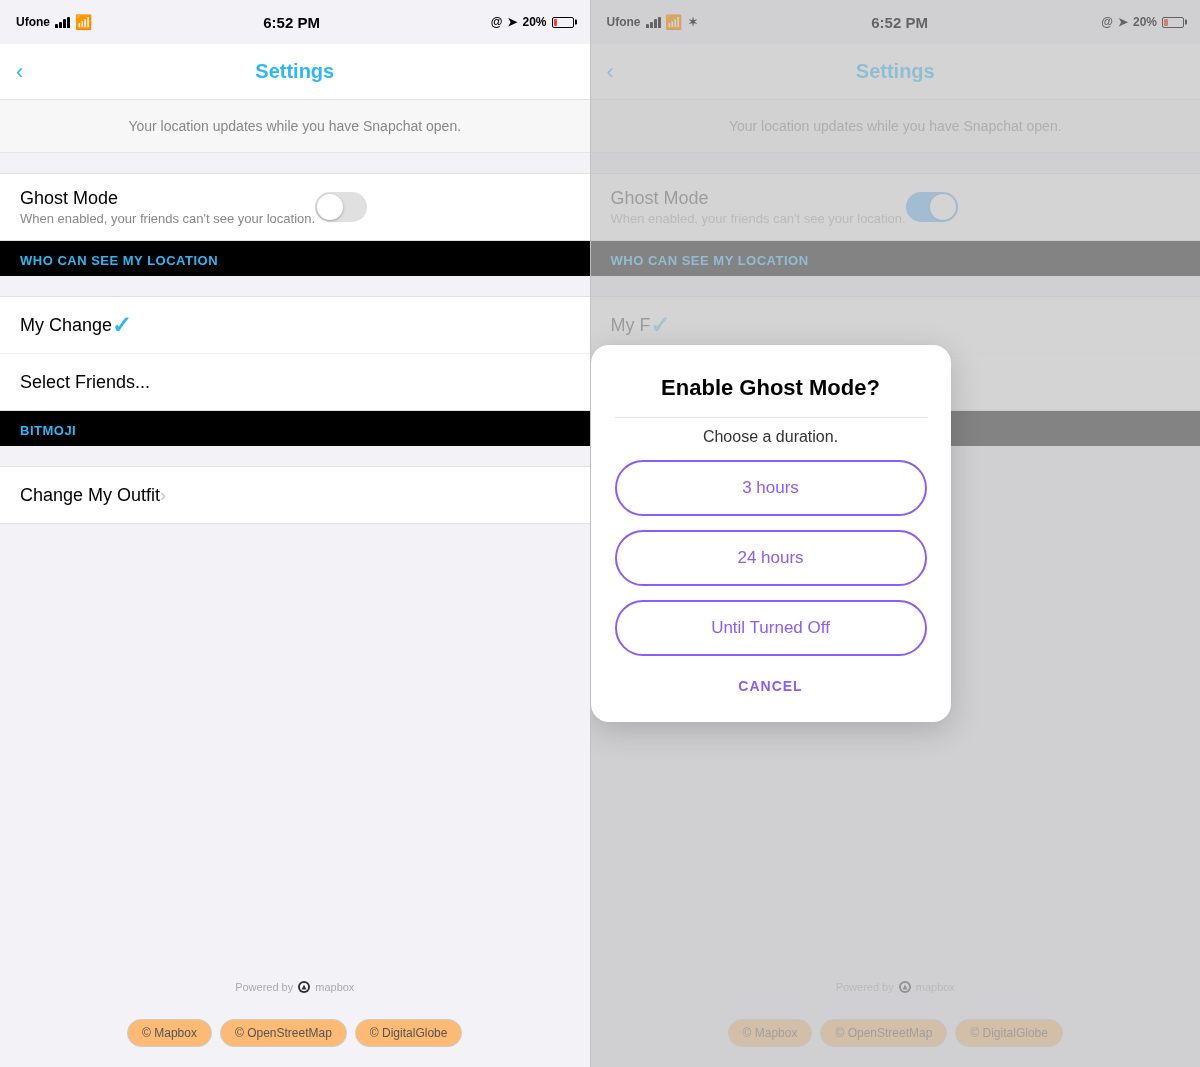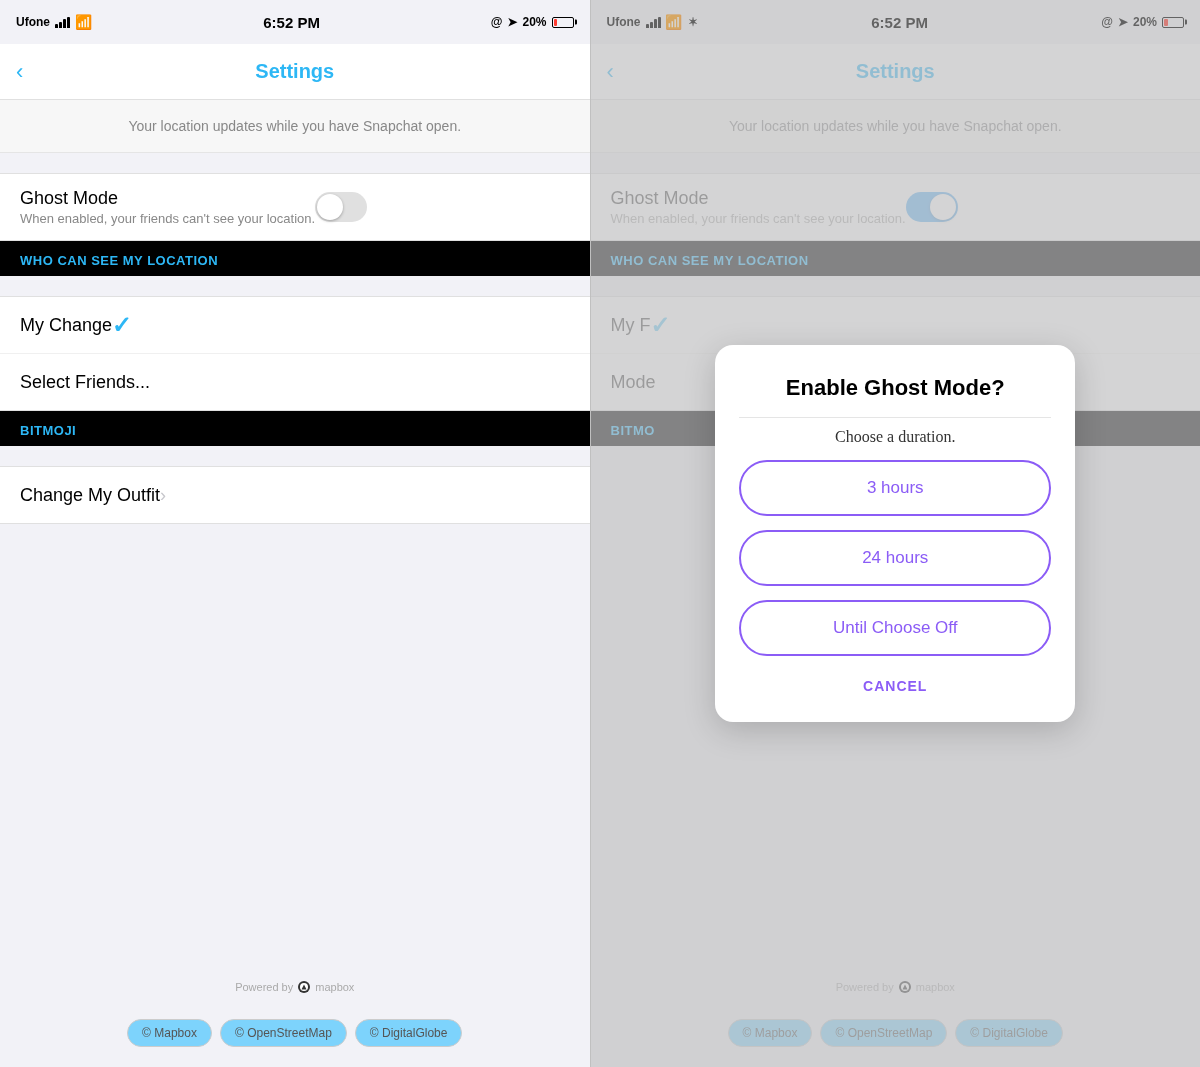--- a/index.html
+++ b/index.html
@@ -163,55 +163,55 @@
     .mapbox-dot {
       width: 12px; height: 12px; border-radius: 50%; background: #333;
       display: inline-flex; align-items: center; justify-content: center;
     }
     .footer-buttons {
       display: flex; gap: 8px; justify-content: center; flex-wrap: wrap;
       padding: 0 16px;
     }
     .footer-btn {
       border: 1.5px solid #ccc; border-radius: 20px;
-      padding: 6px 14px; font-size: 12px; color: #555; background: #7dd3fc;
+      padding: 6px 14px; font-size: 12px; color: #555; background: #fdba74;
       cursor: pointer;
     }
 
     
     .divider {
       width: 1px; background: #c0c0c0; height: 100%; flex-shrink: 0;
     }
 
     
     .modal-overlay {
       position: absolute;
       top: 0; left: 0; right: 0; bottom: 0;
       background: rgba(180,180,180,0.55);
       display: flex;
       align-items: center;
-      justify-content: center;
+      justify-content: flex-start;
       z-index: 10;
     }
     .modal-card {
       background: #fff;
       border-radius: 18px;
       padding: 30px 24px 20px;
       width: 360px;
       display: flex;
       flex-direction: column;
       align-items: center;
       gap: 14px;
       box-shadow: 0 8px 32px rgba(0,0,0,0.18);
     }
     .modal-title {
       font-size: 22px; font-weight: 700; color: #000; text-align: center;
     }
     .modal-subtitle {
-      font-size: 16px; color: #333; text-align: center; margin-top: -6px; font-family: Liberation Serif, serif;
+      font-size: 16px; color: #333; text-align: center; margin-top: -6px;
     }
     .modal-divider {
       width: 100%; height: 1px; background: #e5e5e5; margin: 2px 0;
     }
     .duration-btn {
       width: 100%; padding: 16px;
       border: 2px solid #8b5cf6; border-radius: 40px;
       background: transparent;
       color: #8b5cf6; font-size: 17px; font-weight: 500;
       cursor: pointer; text-align: center;
@@ -400,17 +400,17 @@
     </div>
   </div>
 
   <div class="modal-overlay">
     <div class="modal-card">
       <div class="modal-title">Enable Ghost Mode?</div>
       <div class="modal-divider"></div>
       <div class="modal-subtitle">Choose a duration.</div>
       <button class="duration-btn">3 hours</button>
       <button class="duration-btn">24 hours</button>
-      <button class="duration-btn">Until Choose Off</button>
+      <button class="duration-btn">Until Turned Off</button>
       <button class="cancel-btn">CANCEL</button>
     </div>
   </div>
 </div>
 
 </body></html>

